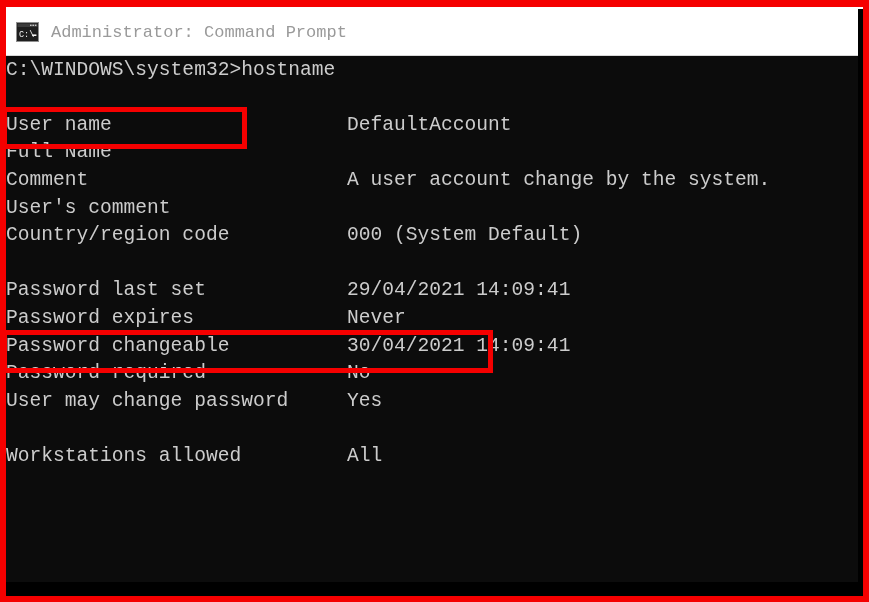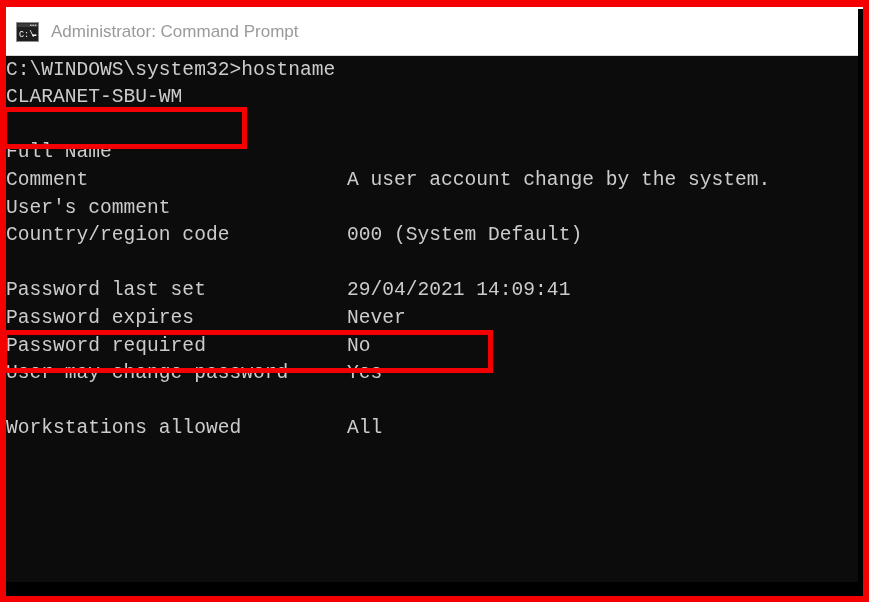--- a/index.html
+++ b/index.html
@@ -73,21 +73,21 @@
   }
   .titlebar .cmd-icon {
     width: 23px;
     height: 20px;
     margin-left: 11px;
     margin-right: 12px;
     flex: 0 0 auto;
     display: block;
   }
   .titlebar .title-text {
-    font-family: Liberation Sans, sans-serif;
+    font-family: Liberation Mono, monospace;
     font-size: 17px;
     color: #9a9a9a;
     letter-spacing: 0px;
     white-space: nowrap;
   }
 
   
   .console {
     position: absolute;
     left: 5px;
@@ -159,29 +159,30 @@
       <text x="3" y="14.6" font-family="Liberation Mono, monospace" font-size="8.5" fill="#f2f2f2">C:\</text>
       <rect x="16.2" y="12.4" width="4.2" height="1.6" fill="#f2f2f2"></rect>
     </svg>
     <span class="title-text">Administrator: Command Prompt</span>
   </div>
 
   <div class="console">
     <div class="console-inner" id="console-lines">
         <div class="cline"></div>
         <div class="cline">C:\WINDOWS\system32&gt;hostname</div>
-        <div class="cline">CLARANET-SBU-WM</div>
         <div class="cline"></div>
+        <div class="cline"><span class="label">User name</span><span>DefaultAccount</span></div>
         <div class="cline"><span class="label">Full Name</span><span></span></div>
         <div class="cline"><span class="label">Comment</span><span>A user account change by the system.</span></div>
         <div class="cline"><span class="label">User's comment</span><span></span></div>
         <div class="cline"><span class="label">Country/region code</span><span>000 (System Default)</span></div>
         <div class="cline"></div>
         <div class="cline"><span class="label">Password last set</span><span>29/04/2021 14:09:41</span></div>
         <div class="cline"><span class="label">Password expires</span><span>Never</span></div>
+        <div class="cline"><span class="label">Password changeable</span><span>30/04/2021 14:09:41</span></div>
         <div class="cline"><span class="label">Password required</span><span>No</span></div>
         <div class="cline"><span class="label">User may change password</span><span>Yes</span></div>
         <div class="cline"></div>
         <div class="cline"><span class="label">Workstations allowed</span><span>All</span></div>
       </div>
   </div>
 
   <div class="hl hl-host"></div>
   <div class="hl hl-active"></div>
   <div class="outer-frame"></div>

